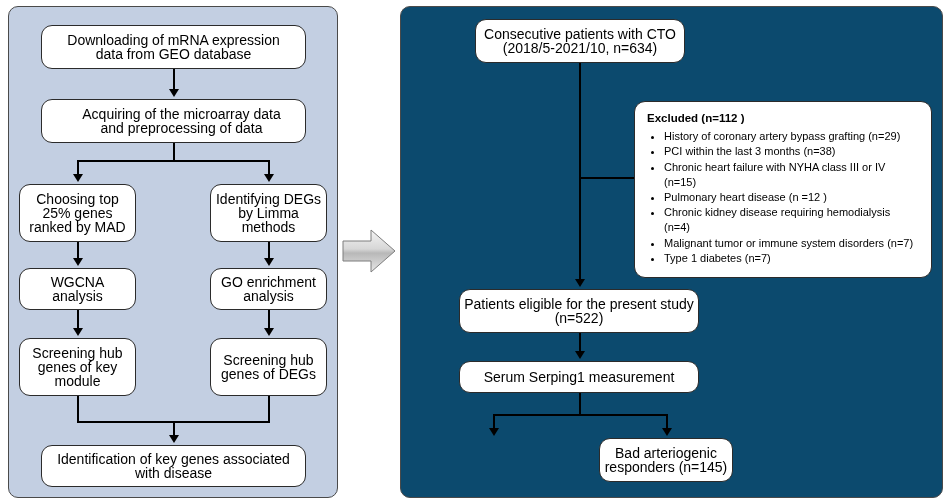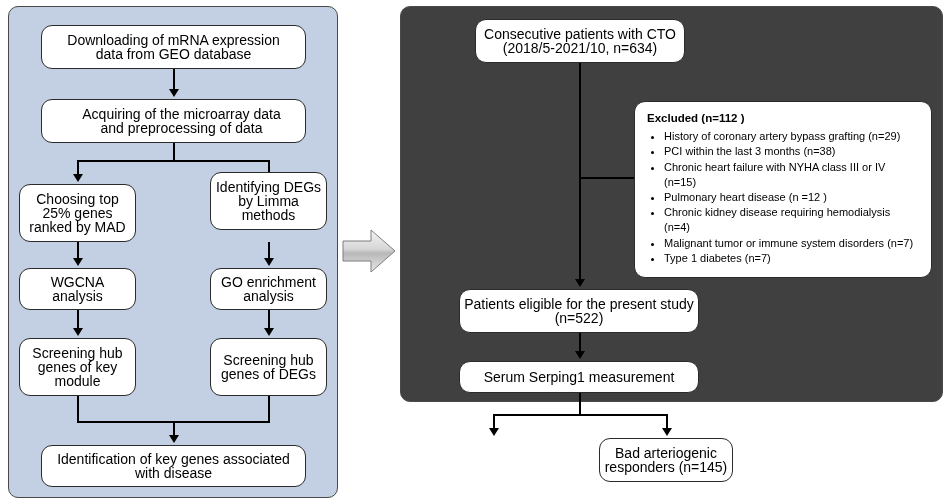--- a/index.html
+++ b/index.html
@@ -29,22 +29,22 @@
     left: 8px;
     top: 6px;
     width: 330px;
     height: 492px;
     background: #c3cfe2;
   }
   #right-panel {
     left: 400px;
     top: 6px;
     width: 543px;
-    height: 396px;
-    background: #404040;
+    height: 492px;
+    background: #0c4a6e;
   }
   .node {
     position: absolute;
     background: #ffffff;
     border: 1px solid #2b2b2b;
     border-radius: 11px;
     box-sizing: border-box;
     display: flex;
     align-items: center;
     justify-content: center;
@@ -130,21 +130,21 @@
     <div class="line vline" style="left:259px; top:153px; height:16px;"></div>
     <div class="arrow-down" style="left:64px; top:167px;"></div>
     <div class="arrow-down" style="left:255px; top:167px;"></div>
 
     <div class="node" style="left:10px; top:177px; width:117px; height:58px;">
       <span style="white-space:pre-line;">Choosing top
 25% genes
 ranked by MAD</span>
     </div>
 
-    <div class="node" style="left:201px; top:165px; width:117px; height:58px;">
+    <div class="node" style="left:201px; top:177px; width:117px; height:58px;">
       <span style="white-space:pre-line;">Identifying DEGs
 by Limma
 methods</span>
     </div>
 
     <div class="line vline" style="left:68px; top:235px; height:18px;"></div>
     <div class="arrow-down" style="left:64px; top:251px;"></div>
     <div class="line vline" style="left:259px; top:235px; height:18px;"></div>
     <div class="arrow-down" style="left:255px; top:251px;"></div>
 

